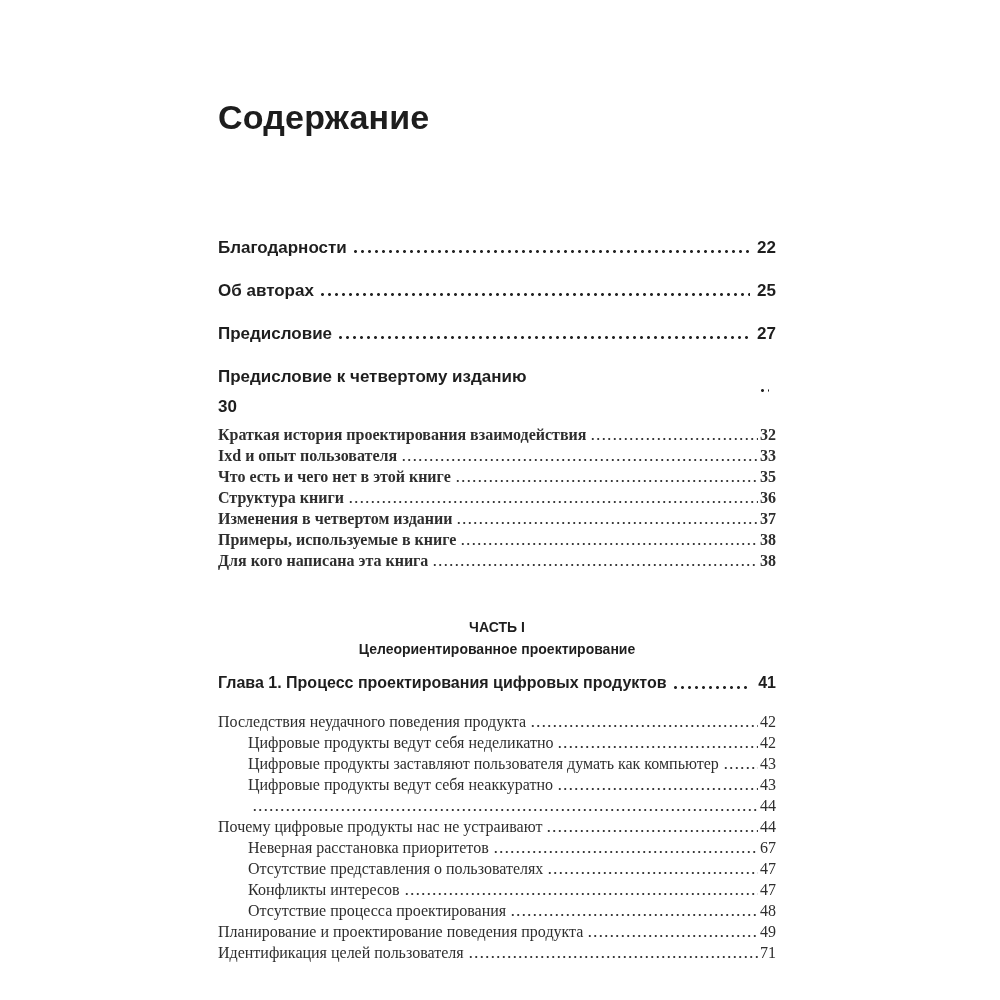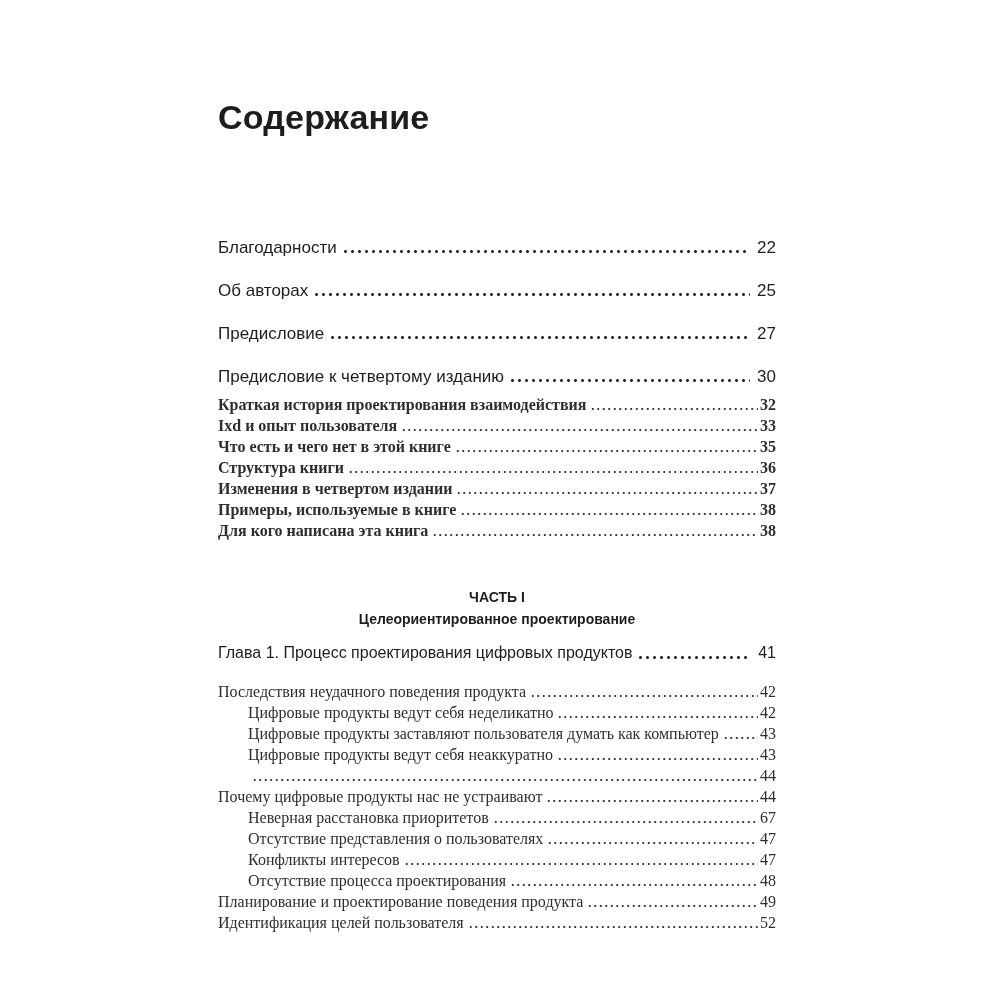--- a/index.html
+++ b/index.html
@@ -30,27 +30,27 @@
     letter-spacing: 0.2px;
   }
   .front-list { margin-top: 101px; }
   .row {
     display: flex;
     align-items: baseline;
     width: 100%;
   }
   .row-bold {
     font-family: "Liberation Sans", "DejaVu Sans", sans-serif;
-    font-weight: 400;
+    font-weight: 700;
     font-size: 17px;
     line-height: 20px;
     color: #1e1e1e;
     margin-bottom: 23px;
   }
-  .front-list .row-bold:last-child { margin-bottom: 0; }
+  .front-list .row-bold:last-child { margin-bottom: 0; flex-direction: column; }
   .row-serif {
     font-size: 16px;
     line-height: 21px;
     color: #2e2e2e;
   }
   .indent-2 { padding-left: 30px; }
   .lbl { white-space: nowrap; flex: 0 0 auto; }
   .pg { white-space: nowrap; flex: 0 0 auto; }
   .leader {
     flex: 1 1 auto;
@@ -218,18 +218,18 @@
         <span class="pg">48</span>
       </div>
       <div class="row row-serif">
         <span class="lbl">Планирование и проектирование поведения продукта</span>
         <span class="leader"></span>
         <span class="pg">49</span>
       </div>
       <div class="row row-serif">
         <span class="lbl">Идентификация целей пользователя</span>
         <span class="leader"></span>
-        <span class="pg">52</span>
+        <span class="pg">71</span>
       </div>
     </div>
 
   </div>
 </div>
 
 </body></html>

